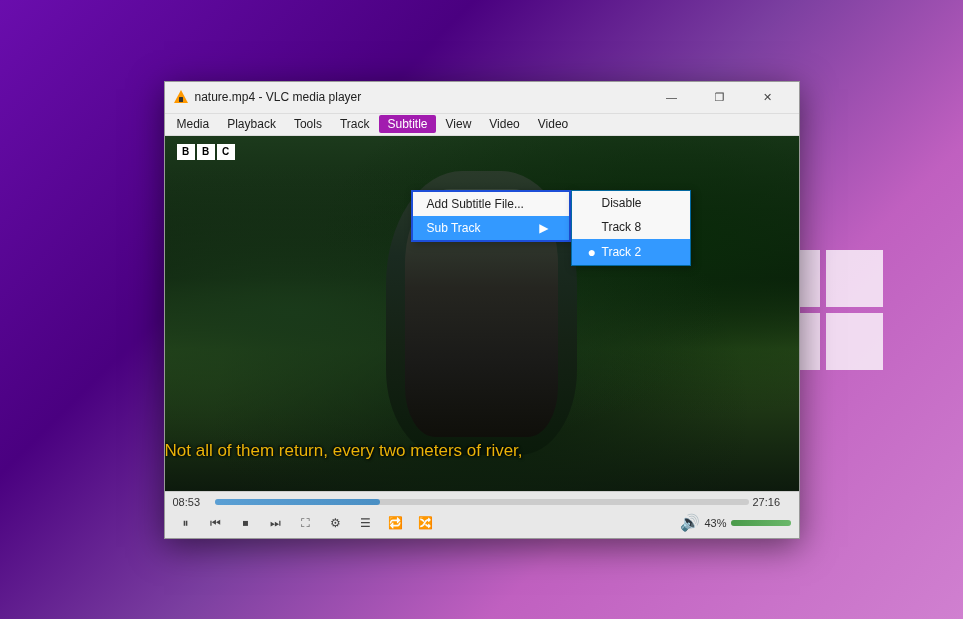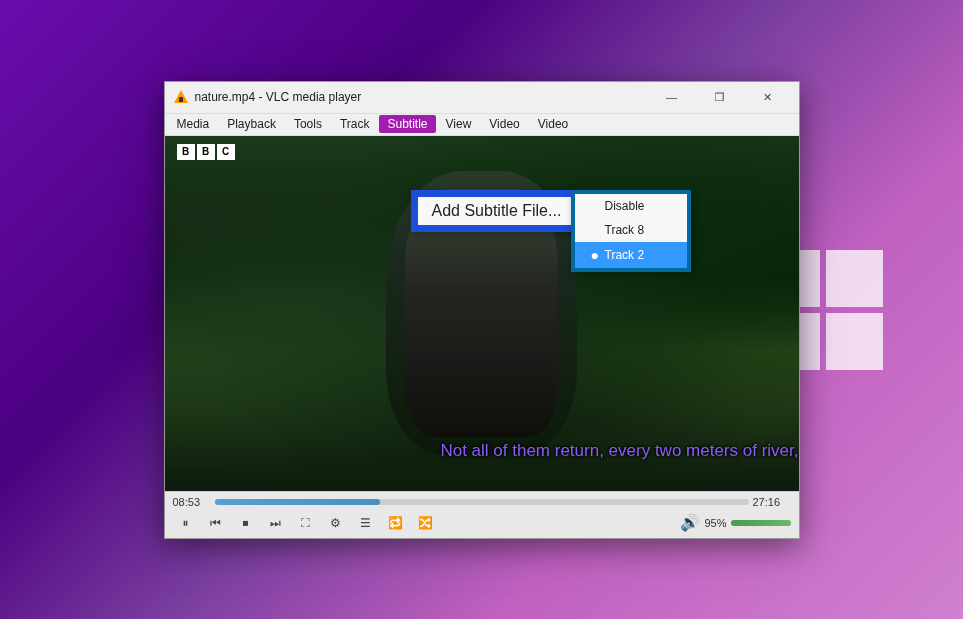--- a/index.html
+++ b/index.html
@@ -166,22 +166,22 @@
       display: flex;
       align-items: center;
       justify-content: center;
     }
 
     .subtitle-text {
       position: absolute;
       bottom: 30px;
       left: 0;
       right: 0;
-      text-align: right;
-      color: #8b5cf6;
+      text-align: left;
+      color: #eab308;
       font-size: 17px;
       text-shadow: 1px 1px 3px black, -1px -1px 3px black;
     }
 
     
     .controls-bar {
       background: #e8e8e8;
       border-top: 1px solid #ccc;
       padding: 4px 8px;
       flex-shrink: 0;
@@ -251,25 +251,25 @@
       background: linear-gradient(90deg, #4a9a4a, #6ab86a);
       border-radius: 3px;
     }
 
     
     .subtitle-dropdown {
       position: absolute;
       top: 54px;
       left: 246px;
       background: #f8f8f8;
-      border: 7px solid #1d4ed8;
+      border: 2px solid #1d4ed8;
       box-shadow: 2px 2px 8px rgba(0,0,0,0.3);
       min-width: 160px;
       z-index: 100;
-      font-size: 16px;
+      font-size: 12px;
     }
     .dropdown-item {
       padding: 5px 20px 5px 14px;
       cursor: pointer;
       color: #222;
       display: flex;
       align-items: center;
       justify-content: space-between;
       white-space: nowrap;
     }
@@ -279,21 +279,21 @@
     }
     .dropdown-item .arrow {
       margin-left: 10px;
     }
 
     .subtrack-dropdown {
       position: absolute;
       top: 54px;
       left: 406px;
       background: #f8f8f8;
-      border: 4px solid #0369a1;
+      border: 1px solid #0369a1;
       box-shadow: 2px 2px 8px rgba(0,0,0,0.3);
       min-width: 120px;
       z-index: 101;
       font-size: 12px;
     }
     .track-item {
       padding: 5px 16px;
       cursor: pointer;
       color: #222;
       display: flex;
@@ -356,20 +356,24 @@
       <div class="bbc-box">B</div>
       <div class="bbc-box">B</div>
       <div class="bbc-box">C</div>
     </div>
 
     <div class="subtitle-text">Not all of them return, every two meters of river,</div>
 
     <div class="subtitle-dropdown">
       <div class="dropdown-item">
         <span>Add Subtitle File...</span>
+      </div>
+      <div class="dropdown-item active">
+        <span>Sub Track</span>
+        <span class="arrow">▶</span>
       </div>
     </div>
 
     <div class="subtrack-dropdown">
       <div class="track-item">
         <span class="bullet"></span>
         <span>Disable</span>
       </div>
       <div class="track-item">
         <span class="bullet"></span>
@@ -398,20 +402,20 @@
       <button class="ctrl-btn">⏹</button>
       <button class="ctrl-btn">⏭</button>
       <button class="ctrl-btn">⛶</button>
       <button class="ctrl-btn">⚙</button>
       <button class="ctrl-btn">☰</button>
       <button class="ctrl-btn">🔁</button>
       <button class="ctrl-btn">🔀</button>
       <div class="spacer"></div>
       <div class="volume-section">
         <span>🔊</span>
-        <span class="volume-label">95%</span>
+        <span class="volume-label">43%</span>
         <div class="volume-bar">
           <div class="volume-fill"></div>
         </div>
       </div>
     </div>
   </div>
 </div>
 
 </body></html>

